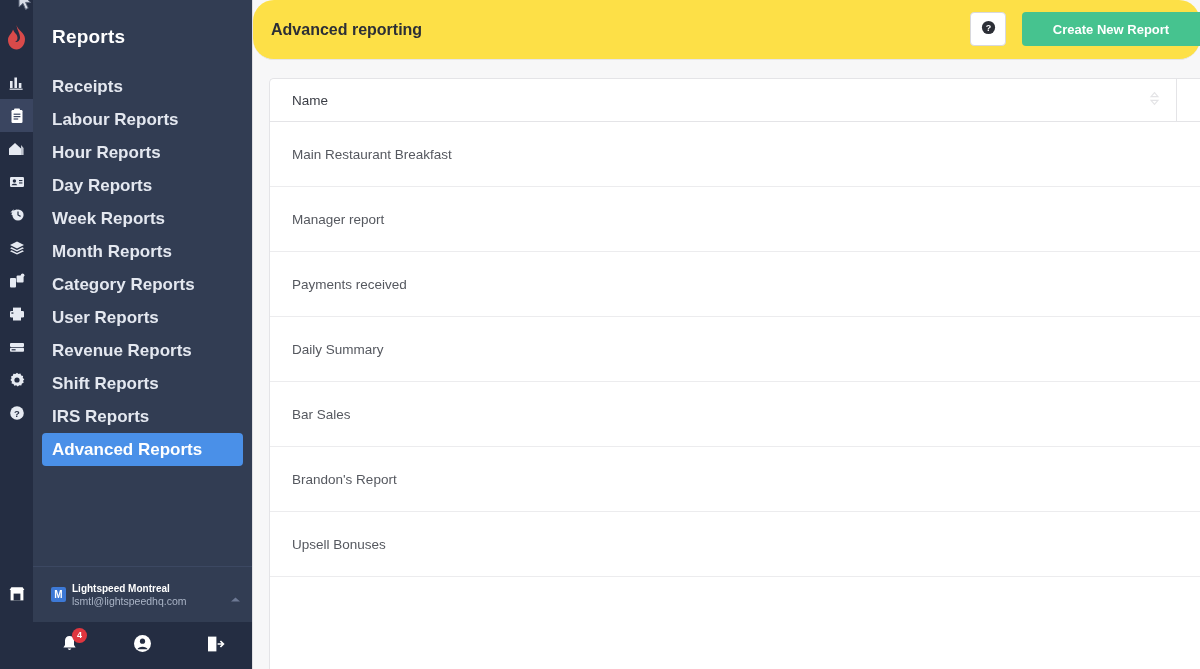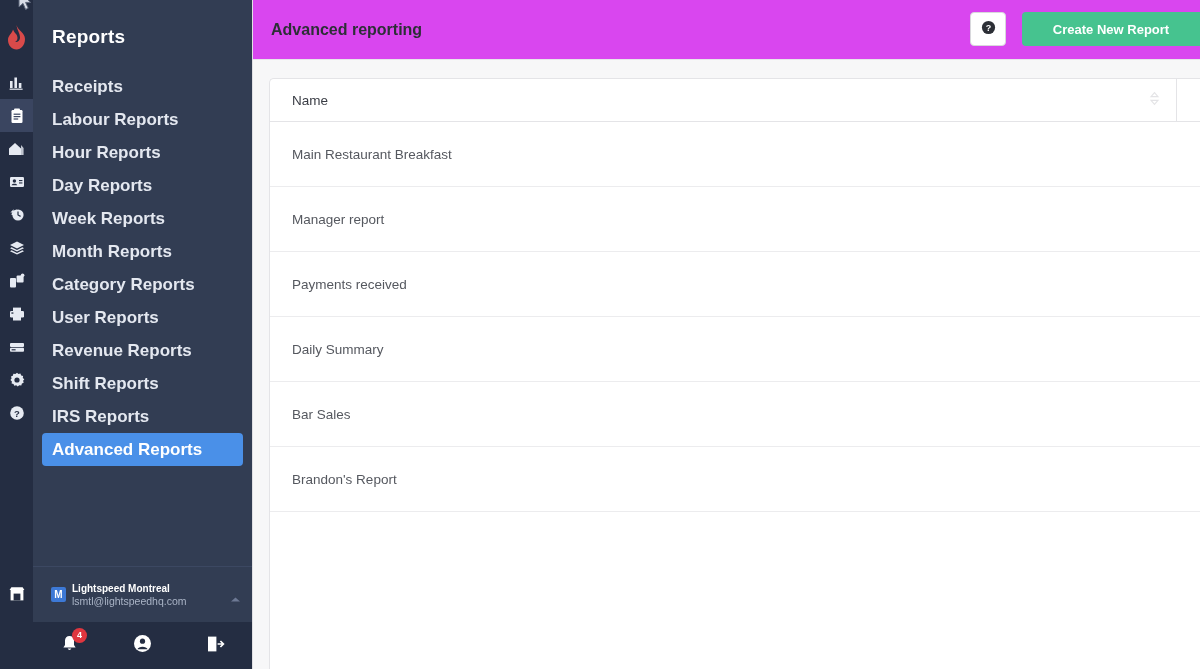--- a/index.html
+++ b/index.html
@@ -133,25 +133,26 @@
   
   .main {
     flex: 1 1 auto; height: 669px;
     background: #f7f7f8;
     position: relative;
     display: flex; flex-direction: column;
     border-left: 1px solid #e0e0e3;
   }
   .topbar {
     height: 60px; flex: 0 0 60px;
-    background: #d946ef;
+    background: #fde047;
     border-bottom: 1px solid #e6e6e9;
     display: flex; align-items: center;
     padding-left: 18px;
     position: relative;
+    border-radius: 21px;
   }
   .page-title {
     font-size: 16px; font-weight: bold; color: #2c2f36;
   }
   .topbar-right {
     position: absolute; right: 0; top: 12px;
     display: flex; align-items: center;
   }
   .help-btn {
     width: 36px; height: 34px;
@@ -425,20 +426,21 @@
           <div class="th-extra"></div>
         </div>
 
         <div class="tbody">
           <div class="trow">Main Restaurant Breakfast</div>
           <div class="trow">Manager report</div>
           <div class="trow">Payments received</div>
           <div class="trow">Daily Summary</div>
           <div class="trow">Bar Sales</div>
           <div class="trow">Brandon's Report</div>
+          <div class="trow">Upsell Bonuses</div>
           <div class="trow"></div>
         </div>
       </div>
     </div>
   </div>
 
   <span class="cursor">
     <svg width="16" height="22" viewBox="0 0 16 22">
         <path d="M1 0 L1 16 L5 12.4 L7.6 18.4 L10.2 17.2 L7.6 11.4 L12.6 11.4 Z" fill="#d8dce6" stroke="#5b6478" stroke-width="1"></path>
       </svg>

